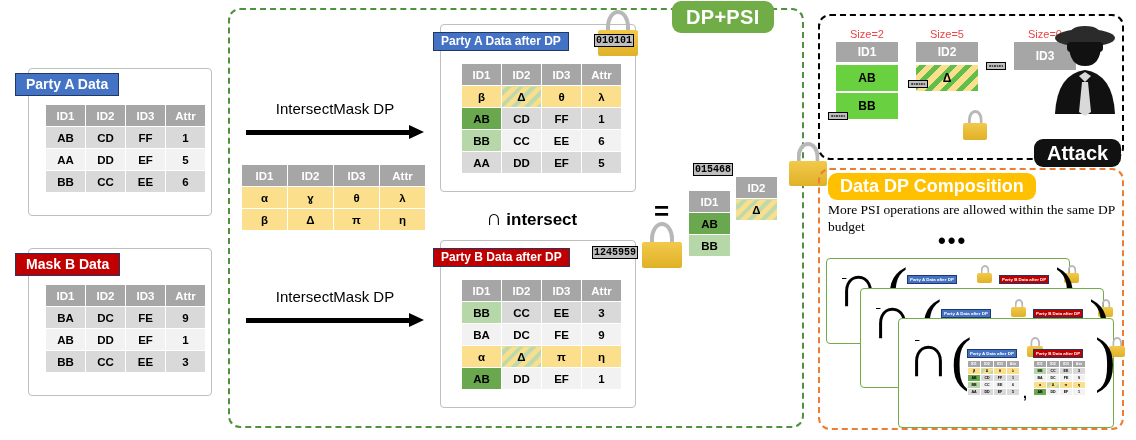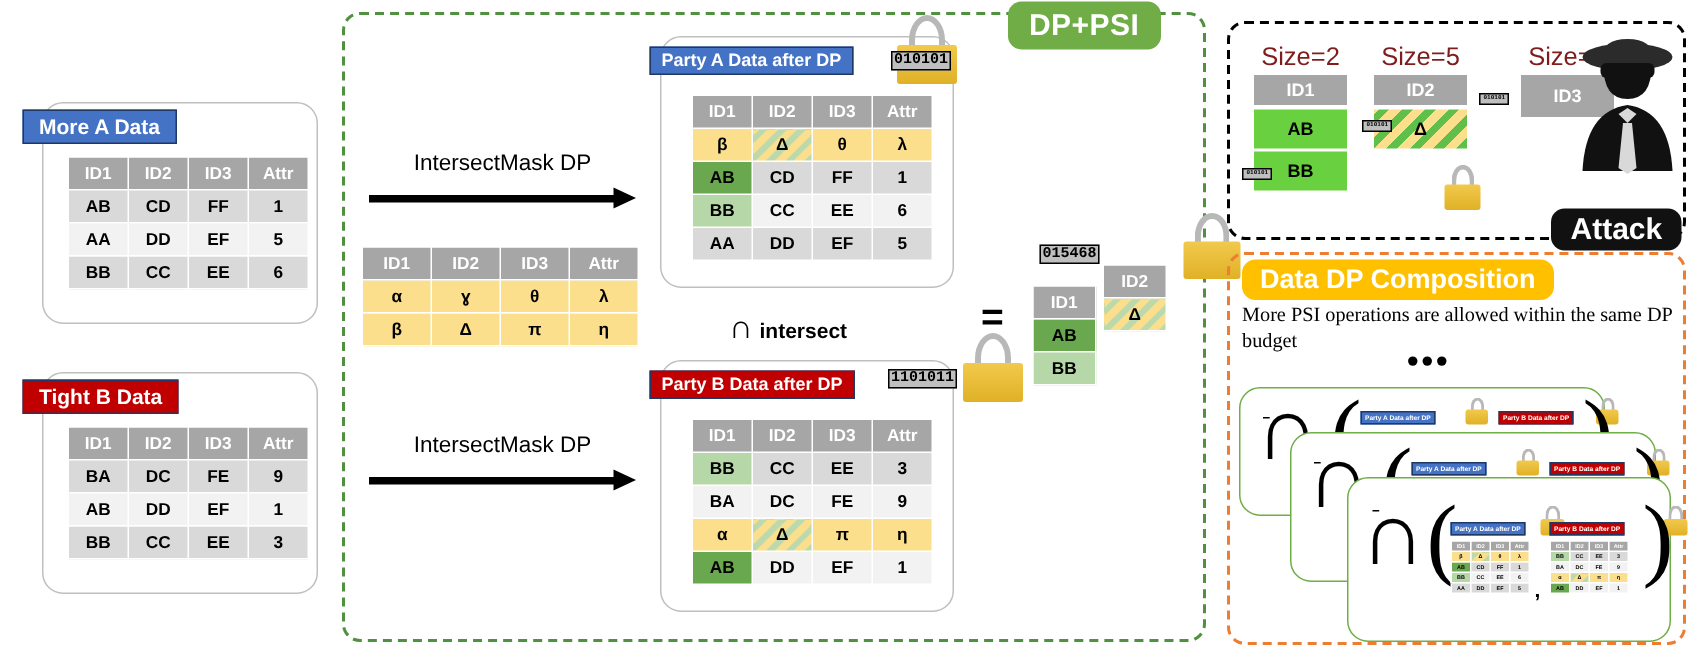--- a/index.html
+++ b/index.html
@@ -8,21 +8,21 @@
     background: #ffffff;
     font-family: "Liberation Sans", sans-serif;
     position: relative;
     overflow: hidden;
   }
   .abs { position: absolute; }
 
   
   .card {
     border: 1.5px solid #bfbfbf;
-    border-radius: 14px;
+    border-radius: 4px;
     background: #fff;
     text-decoration: underline;
   }
 
   
   table.dt { border-collapse: collapse; }
   table.dt td {
     text-align: center;
     font-size: 11.5px;
     font-weight: bold;
@@ -108,21 +108,21 @@
     background: #000;
   }
   .arrow-line::after {
     content: ""; position: absolute;
     right: 0; top: -2px;
     border-left: 15px solid #000;
     border-top: 7px solid transparent;
     border-bottom: 7px solid transparent;
   }
 
-  .bold-txt { font-weight: bold; font-size: 14px; }
+  .bold-txt { font-weight: bold; font-size: 17px; }
   .eq { font-weight: bold; font-size: 26px; }
 
   
   .lock { position: relative; display: inline-block; }
   .lock .shackle {
     position: absolute; left: 50%; transform: translateX(-50%);
     width: 60%; border: 4px solid #b8b8b8;
     border-bottom: none;
     border-radius: 50% 50% 0 0 / 70% 70% 0 0;
     background: transparent;
@@ -153,38 +153,38 @@
     padding: 1px 2px; display: inline-block; white-space: nowrap;
     border: .5px solid #1f3864;
   }
   .mini-chip.blue { background: #4472c4; }
   .mini-chip.red { background: #c00000; }
   .paren { font-size: 62px; font-weight: 300; line-height: .8; font-family: "Liberation Serif", serif; }
   .cap-n { font-size: 60px; font-weight: bold; line-height: .75; }
 
   .dots { font-size: 22px; font-weight: bold; letter-spacing: 2px; }
   .panel-txt { font-size: 13.5px; line-height: 1.25; color: #000; }
-  .size-lbl { font-size: 17px; color: #7f1d1d; white-space: nowrap; }
+  .size-lbl { font-size: 11px; color: #ef4444; white-space: nowrap; }
   .idbox {
     background: #a6a6a6; color: #fff; font-weight: bold;
     font-size: 12px; text-align: center; line-height: 20px;
   }
   .valbox {
     font-weight: bold; font-size: 12px; text-align: center; line-height: 22px; color:#000;
   }
 </style>
 </head>
 <body>
 
 
 
 
 <div class="abs card" style="left:28px; top:68px; width:184px; height:148px;">
   <div class="abs" style="left:-14px; top:4px;">
-    <span class="chip blue">More A Data</span>
+    <span class="chip blue">Party A Data</span>
   </div>
   <table class="dt abs" style="left:16px; top:35px;">
     <tbody>
         <tr>
       <td class="hd">ID1</td>
       <td class="hd">ID2</td>
       <td class="hd">ID3</td>
       <td class="hd">Attr</td>
     </tr>
     <tr>
@@ -205,21 +205,21 @@
       <td class="g1">EE</td>
       <td class="g1">6</td>
     </tr>
   </tbody>
     </table>
 </div>
 
 
 <div class="abs card" style="left:28px; top:248px; width:184px; height:148px;">
   <div class="abs" style="left:-14px; top:4px;">
-    <span class="chip red">Tight B Data</span>
+    <span class="chip red">Mask B Data</span>
   </div>
   <table class="dt abs" style="left:16px; top:35px;">
     <tbody>
         <tr>
       <td class="hd">ID1</td>
       <td class="hd">ID2</td>
       <td class="hd">ID3</td>
       <td class="hd">Attr</td>
     </tr>
     <tr>
@@ -382,21 +382,21 @@
     </tr>
   </tbody>
     </table>
 </div>
 
 
 <div class="abs lock" style="left:598px; top:222px; width:40px; height:46px;">
   <div class="shackle" style="top:0; height:24px;"></div>
   <div class="body" style="height:26px;"></div>
 </div>
-<div class="lock-tag abs" style="left:592px; top:246px;">1101011</div>
+<div class="lock-tag abs" style="left:592px; top:246px;">1245959</div>
 
 
 <div class="abs eq" style="left:654px; top:196px;">=</div>
 
 
 <div class="abs lock" style="left:700px; top:140px; width:38px; height:44px;">
   <div class="shackle" style="top:0; height:22px;"></div>
   <div class="body" style="height:25px;"></div>
 </div>
 <div class="lock-tag abs" style="left:693px; top:163px;">015468</div>

